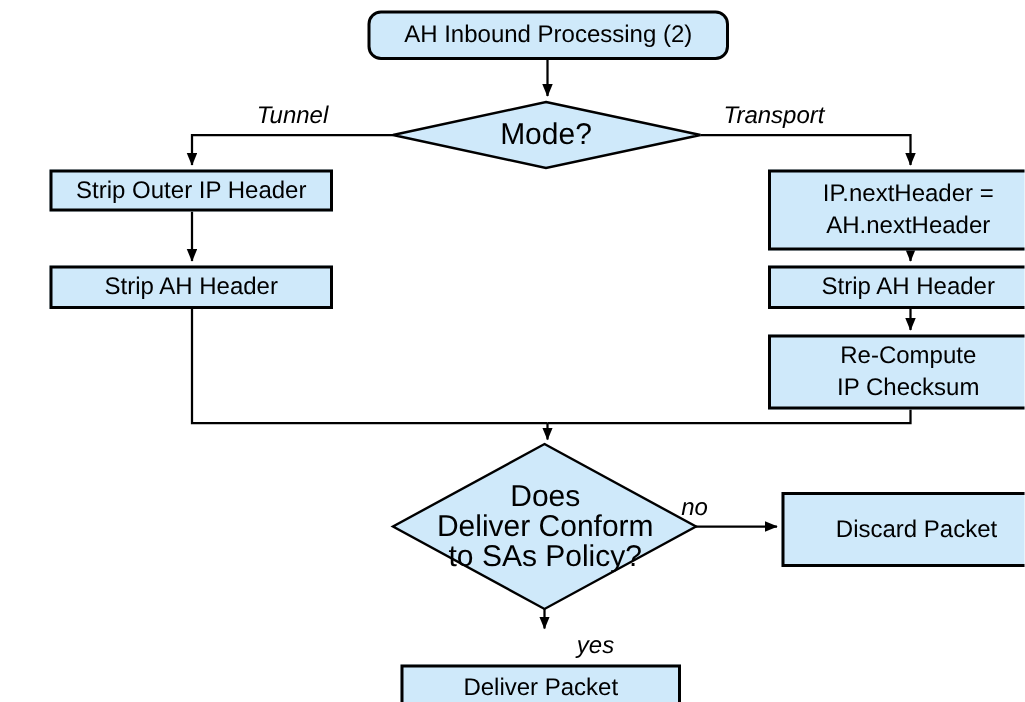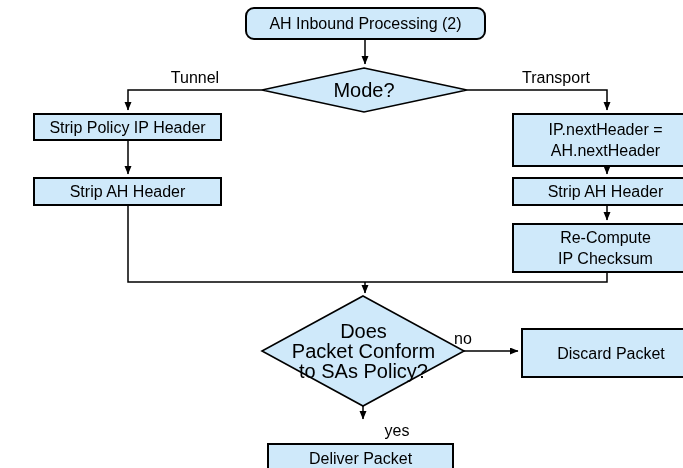--- a/index.html
+++ b/index.html
@@ -50,20 +50,21 @@
     white-space: pre-line;
     pointer-events: none;
   }
   .edge-label {
     position: absolute;
     color: var(--text, #000000);
     font-size: 16px;
     line-height: 17px;
     text-align: center;
     white-space: nowrap;
+    font-style: italic;
   }
 </style>
 </head>
 <body>
 
 <div id="canvas">
 
   <svg id="connectors" viewBox="0 0 683 468" xmlns="http://www.w3.org/2000/svg">
     <defs>
       <marker id="arrow" markerWidth="10" markerHeight="8" refX="8" refY="3.5" orient="auto" markerUnits="userSpaceOnUse">
@@ -95,43 +96,43 @@
 
       <path d="M339,406 L339,419" marker-end="url(#arrow)"></path>
     </g>
 
     <polygon points="340,68 443,90 340,112 238,90" style="fill:var(--node-fill, #cfe9fa); stroke:var(--node-border, #000000); stroke-width:1.6"></polygon>
     <polygon points="339,296 440,351 339,406 238,351" style="fill:var(--node-fill, #cfe9fa); stroke:var(--node-border, #000000); stroke-width:1.6"></polygon>
   </svg>
 
   <div class="node terminator" style="left:221px; top:7px; width:241px; height:33px;">AH Inbound Processing (2)</div>
 
-  <div class="node" style="left:9px; top:113px; width:189px; height:28px;">Strip Policy IP Header</div>
+  <div class="node" style="left:9px; top:113px; width:189px; height:28px;">Strip Outer IP Header</div>
 
   <div class="node" style="left:9px; top:177px; width:189px; height:29px;">Strip AH Header</div>
 
   <div class="node" style="left:488px; top:113px; width:187px; height:54px;">IP.nextHeader =
 AH.nextHeader</div>
 
   <div class="node" style="left:488px; top:177px; width:187px; height:29px;">Strip AH Header</div>
 
   <div class="node" style="left:497px; top:328px; width:180px; height:50px;">Discard Packet</div>
 
   <div class="node" style="left:488px; top:223px; width:187px; height:50px;">Re-Compute
 IP Checksum</div>
 
   <div class="node" style="left:243px; top:443px; width:187px; height:30px;">Deliver Packet</div>
 
   <div class="diamond-label" style="left:280px; top:80px; width:120px; height:20px;">Mode?</div>
 
   <div class="diamond-label" style="left:259px; top:321px; width:161px; height:60px;">Does
-Packet Conform
+Deliver Conform
 to SAs Policy?</div>
 
   <div class="edge-label" style="left:141px; top:69px; width:60px;">Tunnel</div>
 
-  <div class="edge-label" style="left:492px; top:69px; width:80px;">Transport</div>
+  <div class="edge-label" style="left:452px; top:69px; width:80px;">Transport</div>
 
   <div class="edge-label" style="left:424px; top:330px; width:30px;">no</div>
 
   <div class="edge-label" style="left:355px; top:422px; width:36px;">yes</div>
 
 </div>
 
 </body></html>

